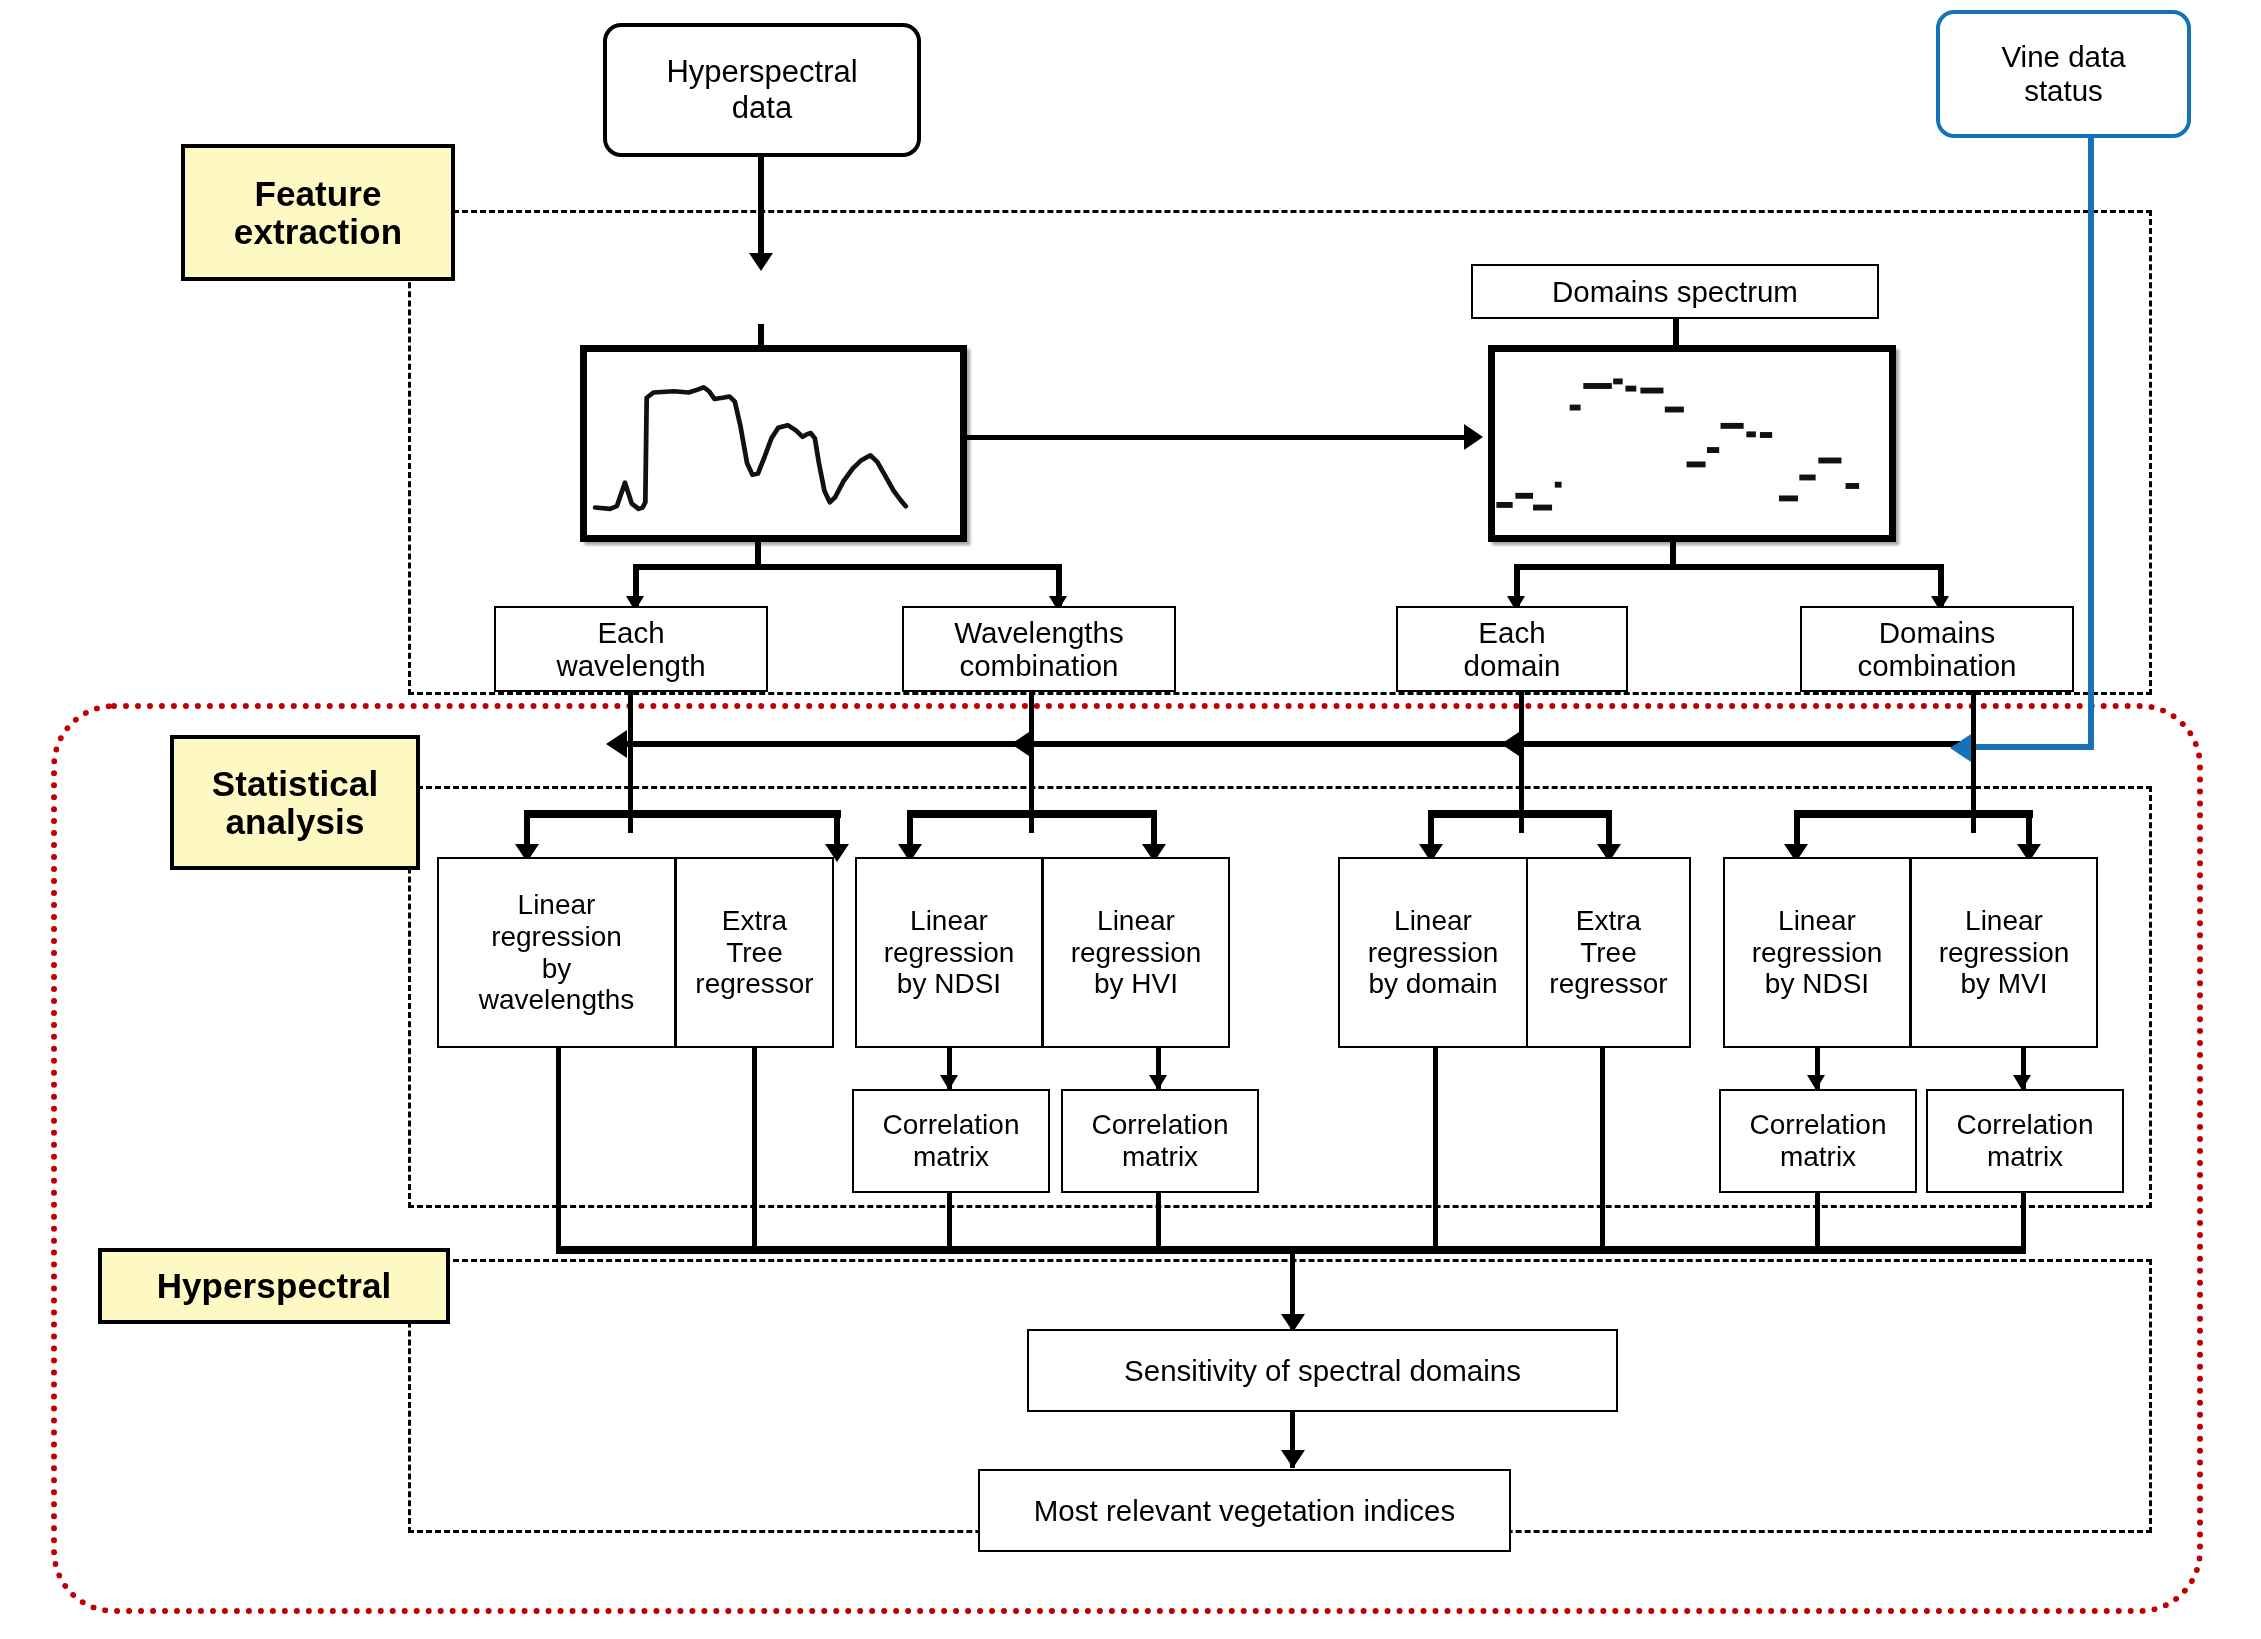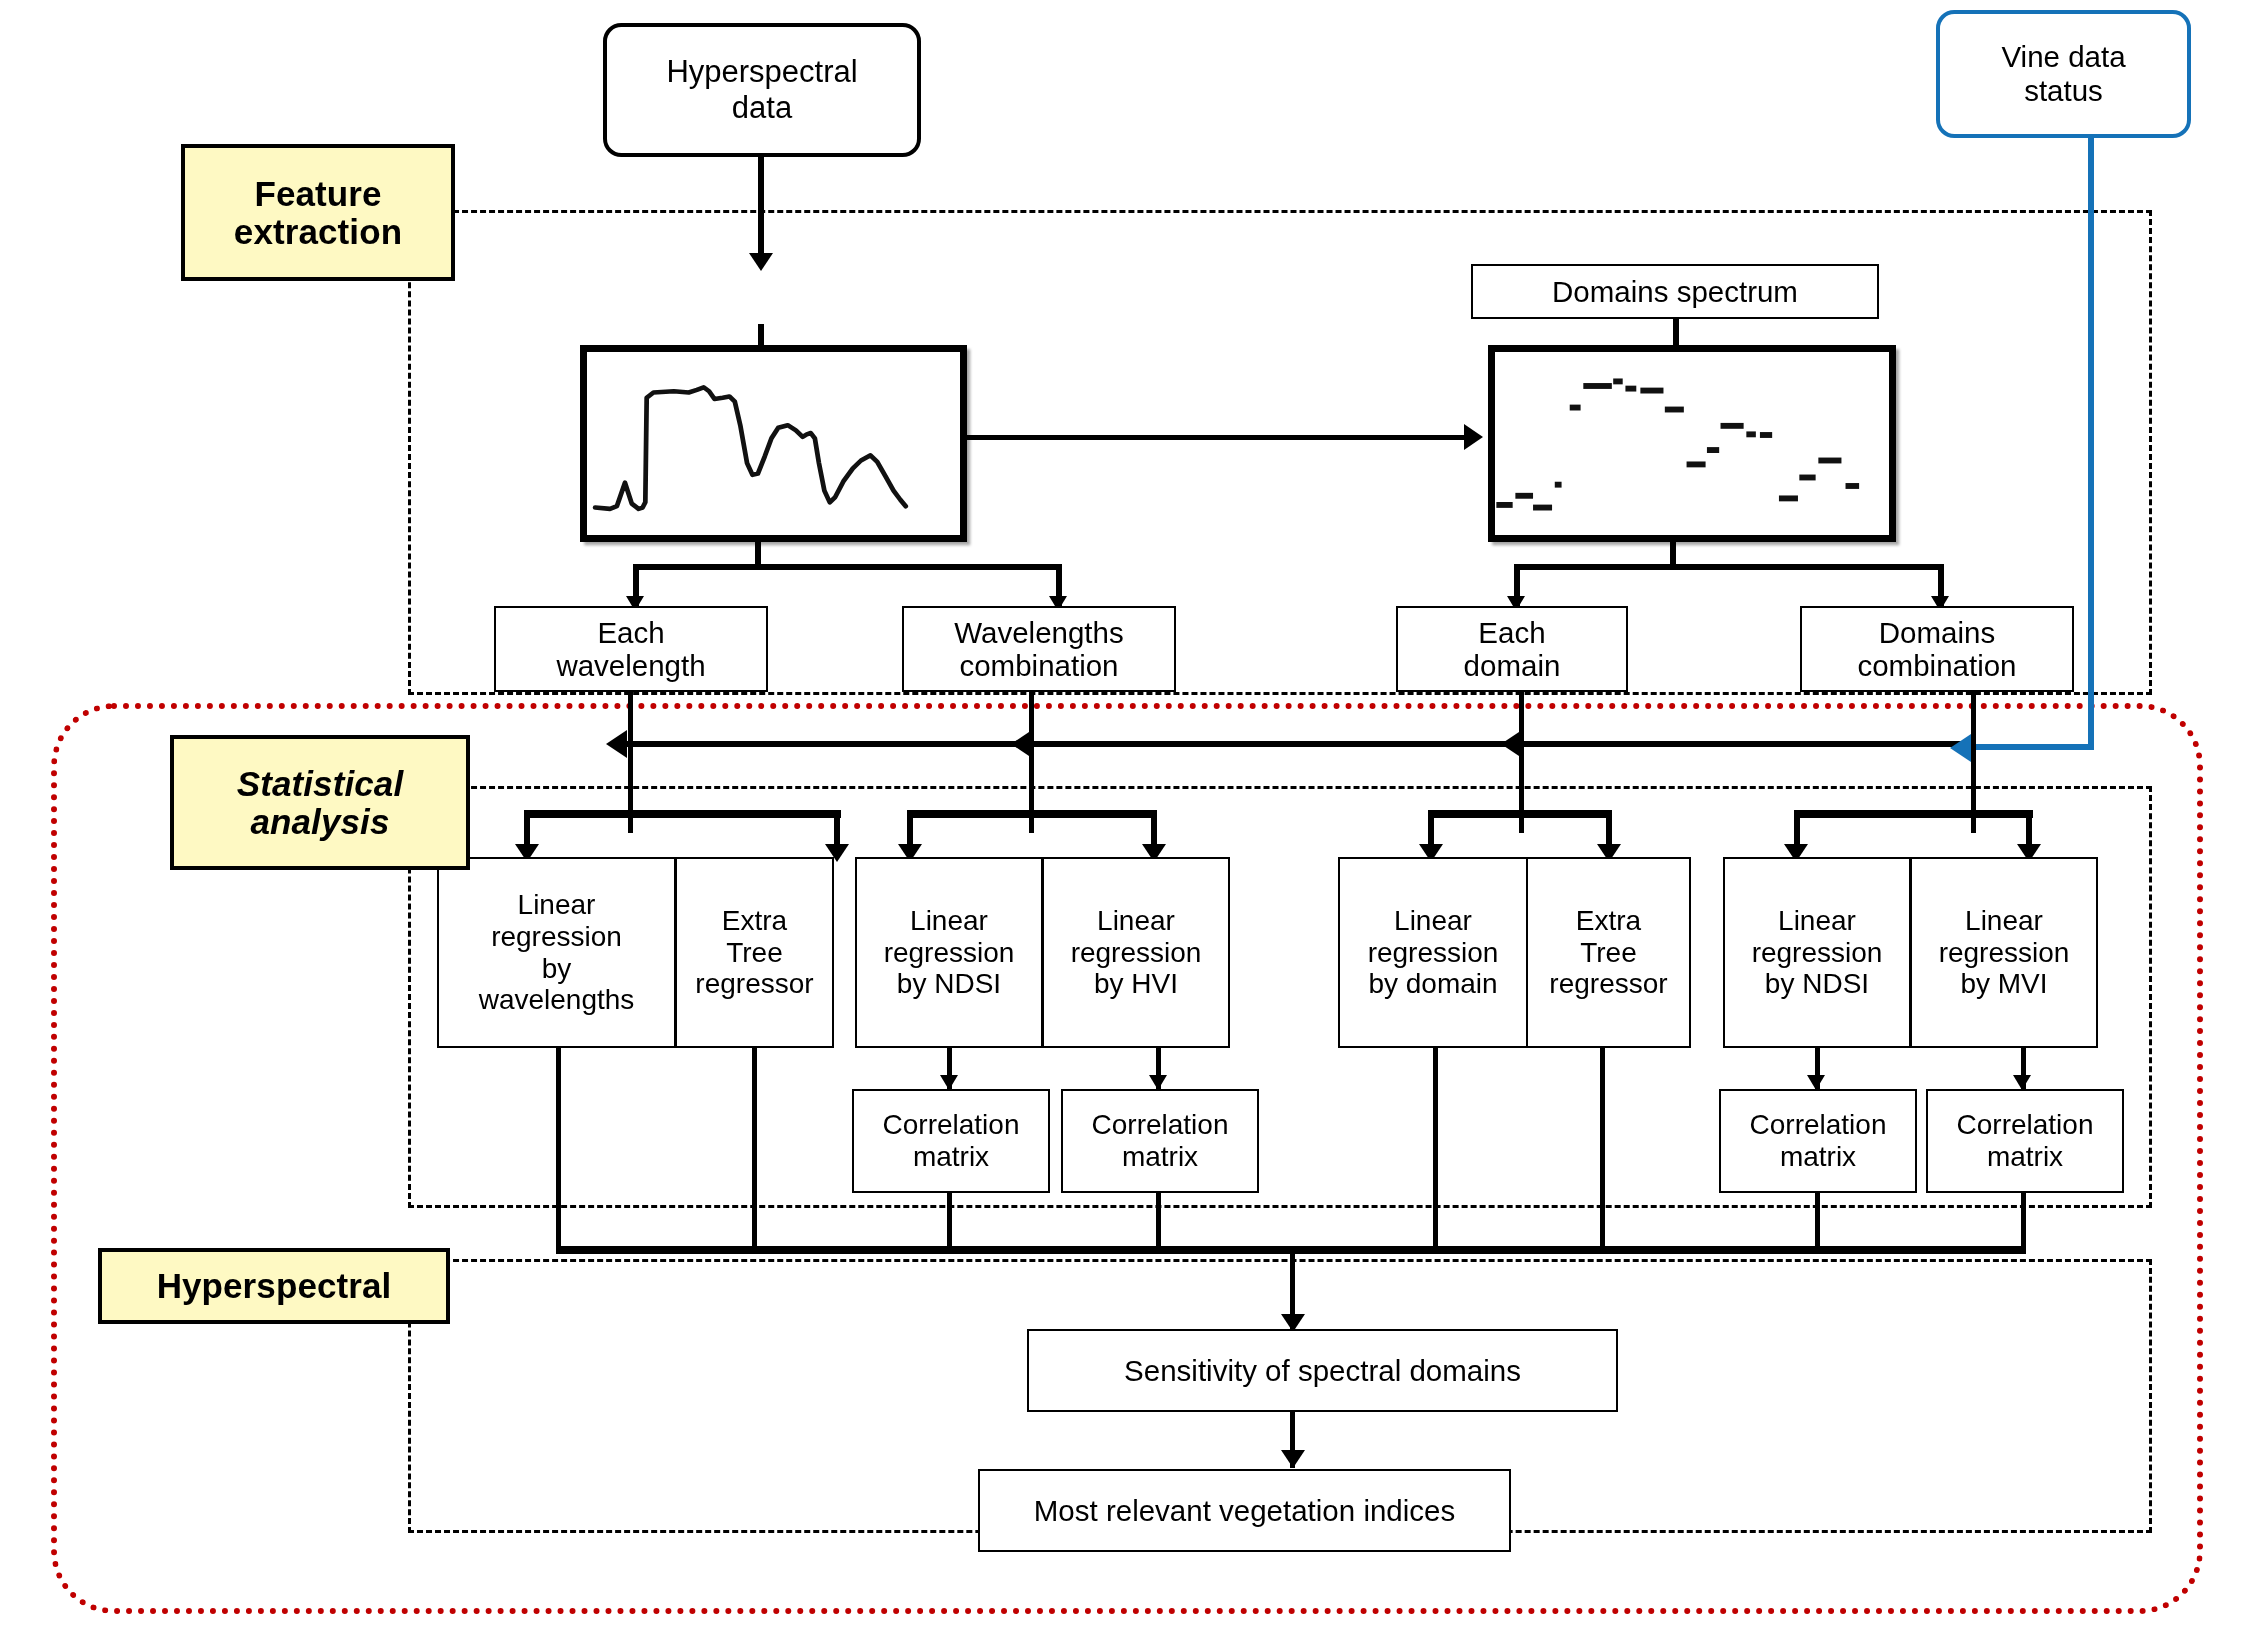--- a/index.html
+++ b/index.html
@@ -110,21 +110,21 @@
 
   <div class="ln blue" style="left:2088px; top:138px; width:6.3px; height:612px;"></div>
   <div class="ln blue" style="left:1969px; top:744px; width:124px; height:6.3px;"></div>
   <div class="arrow-left blue" style="left:1950px; top:734px;"></div>
 
   <div class="seclabel" style="left:181px; top:144px; width:274px; height:137px;">
     <span style="white-space:pre-line;">Feature
 extraction</span>
   </div>
 
-  <div class="seclabel" style="left:170px; top:735px; width:300px; height:135px;font-style:italic;">
+  <div class="seclabel" style="left:170px; top:735px; width:250px; height:135px;">
     <span style="white-space:pre-line;">Statistical
 analysis</span>
   </div>
 
   <div class="seclabel" style="left:98px; top:1248px; width:352px; height:76px;">
     <span style="white-space:pre-line;">Hyperspectral</span>
   </div>
 
 
   <div class="node thin" style="left:1471px; top:264px; width:408px; height:55px; font-size:29.5px;">

